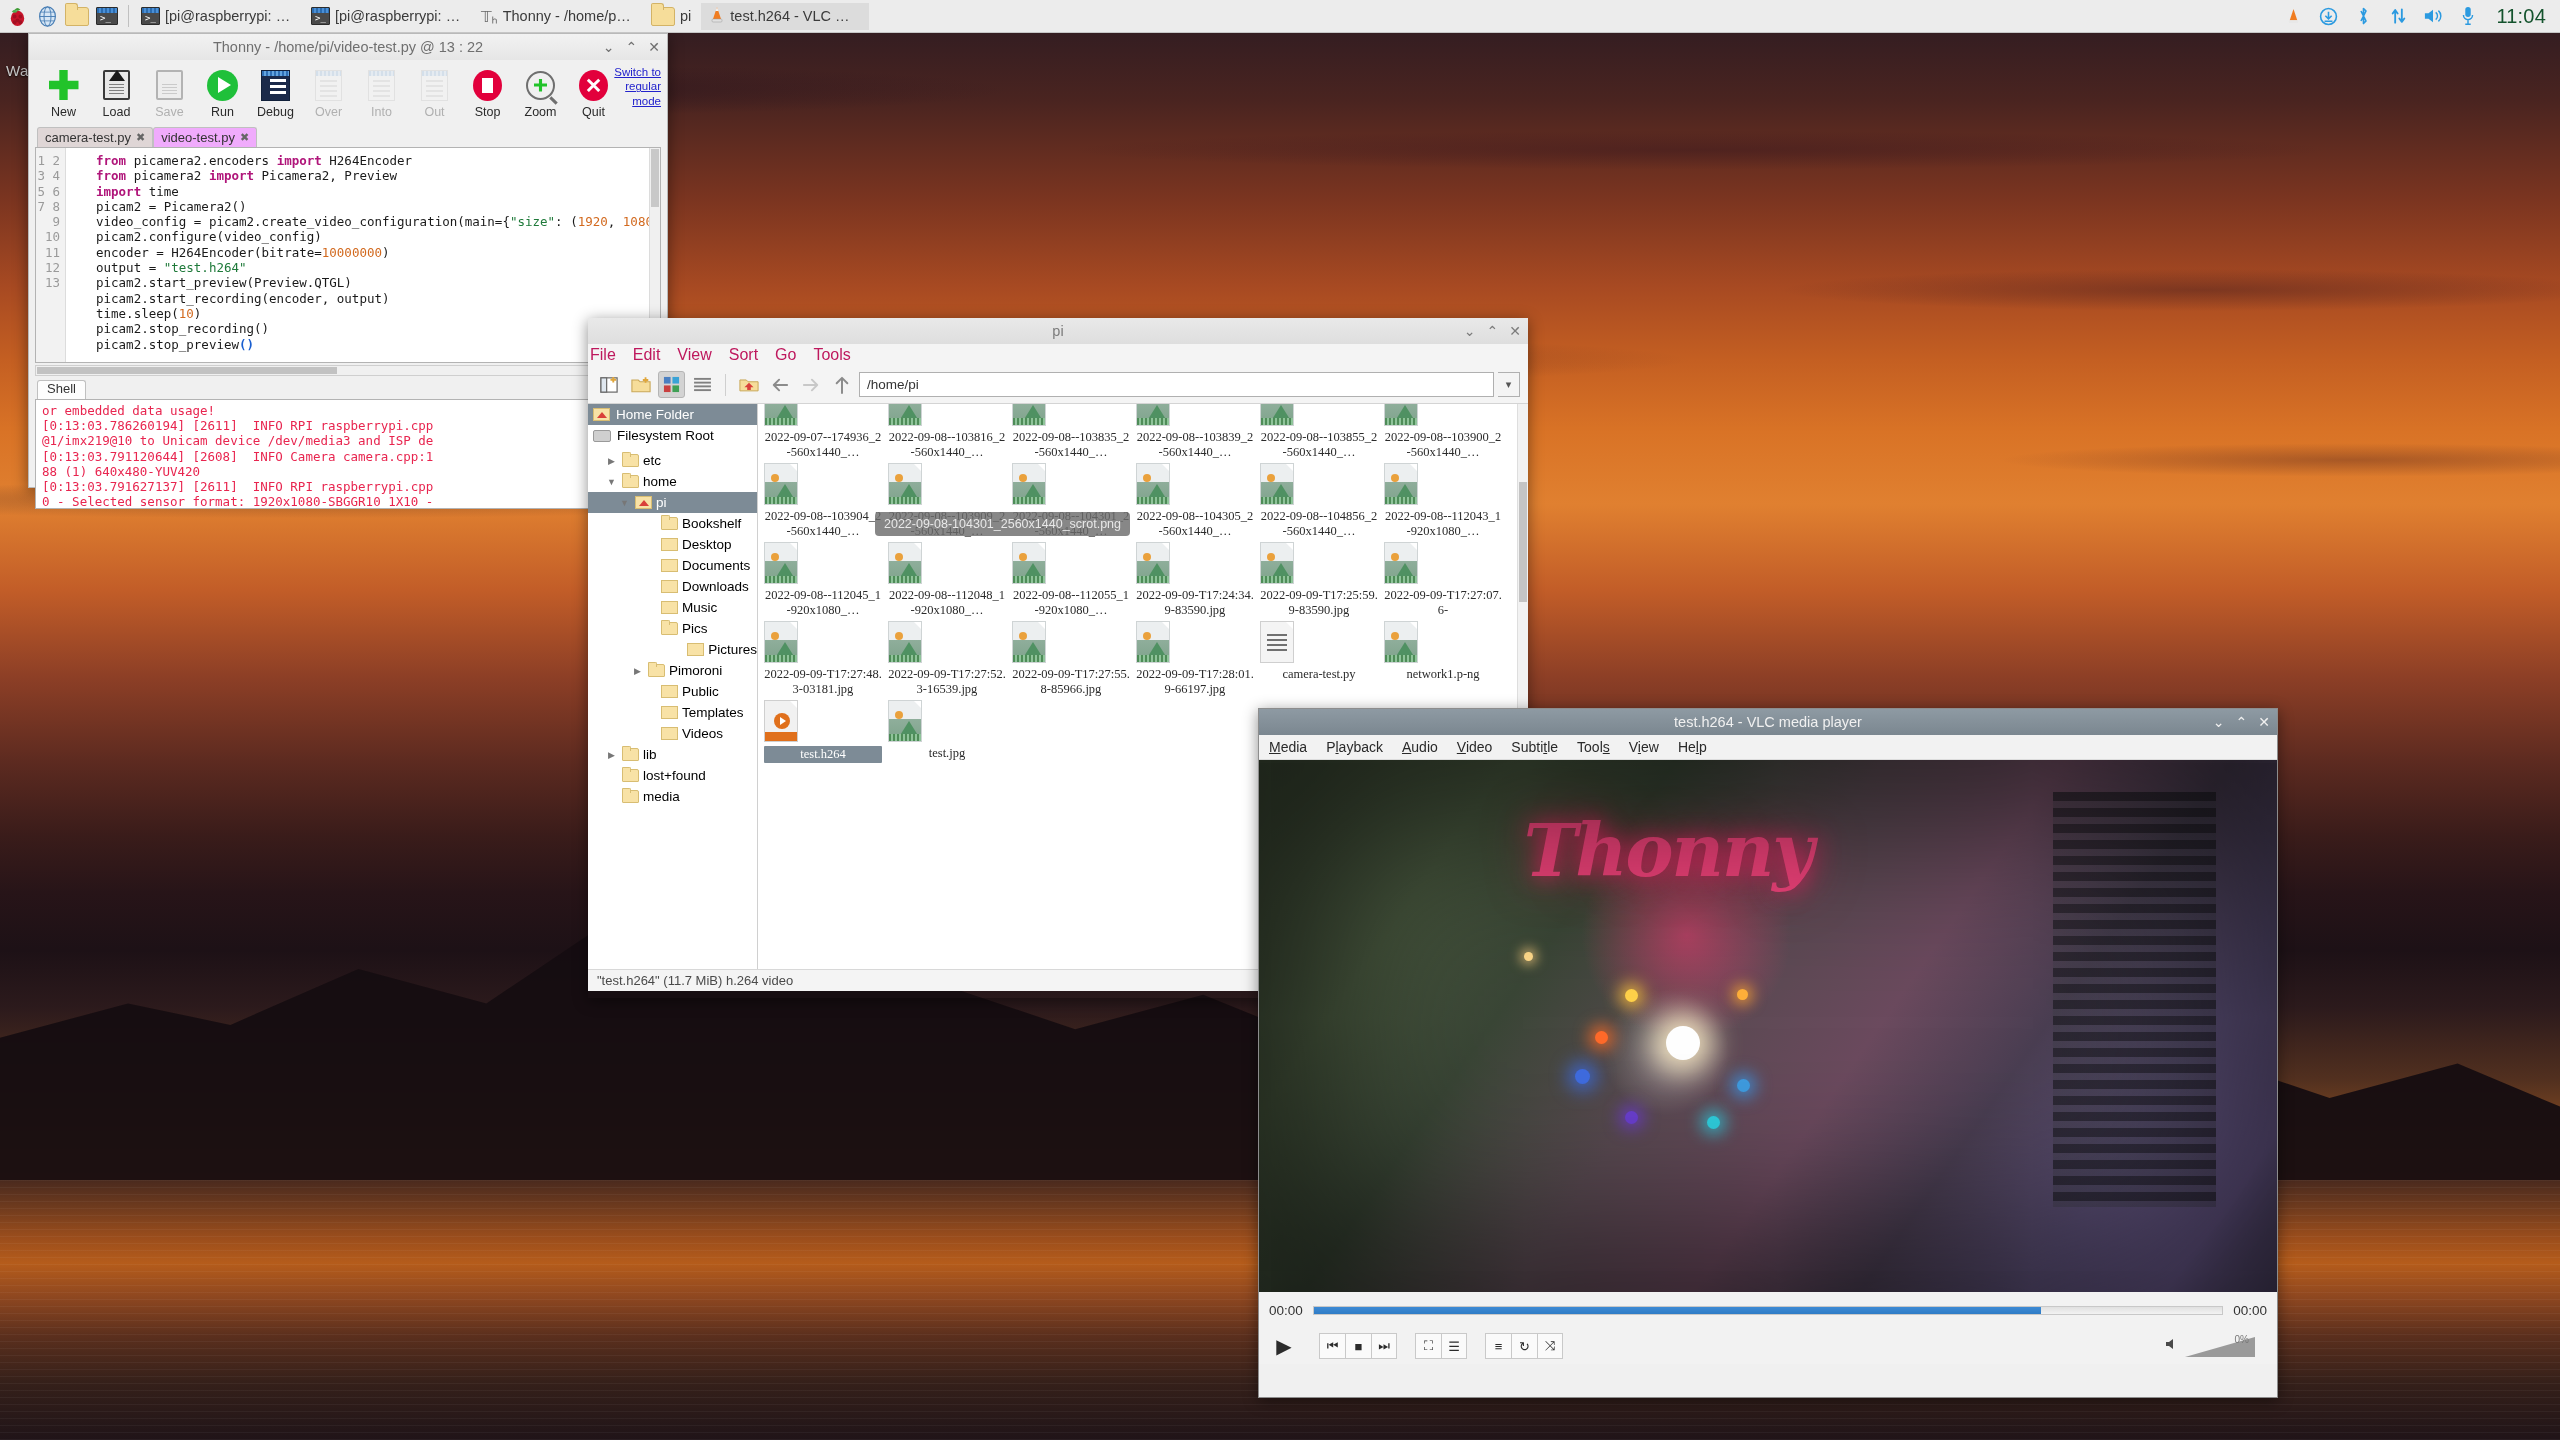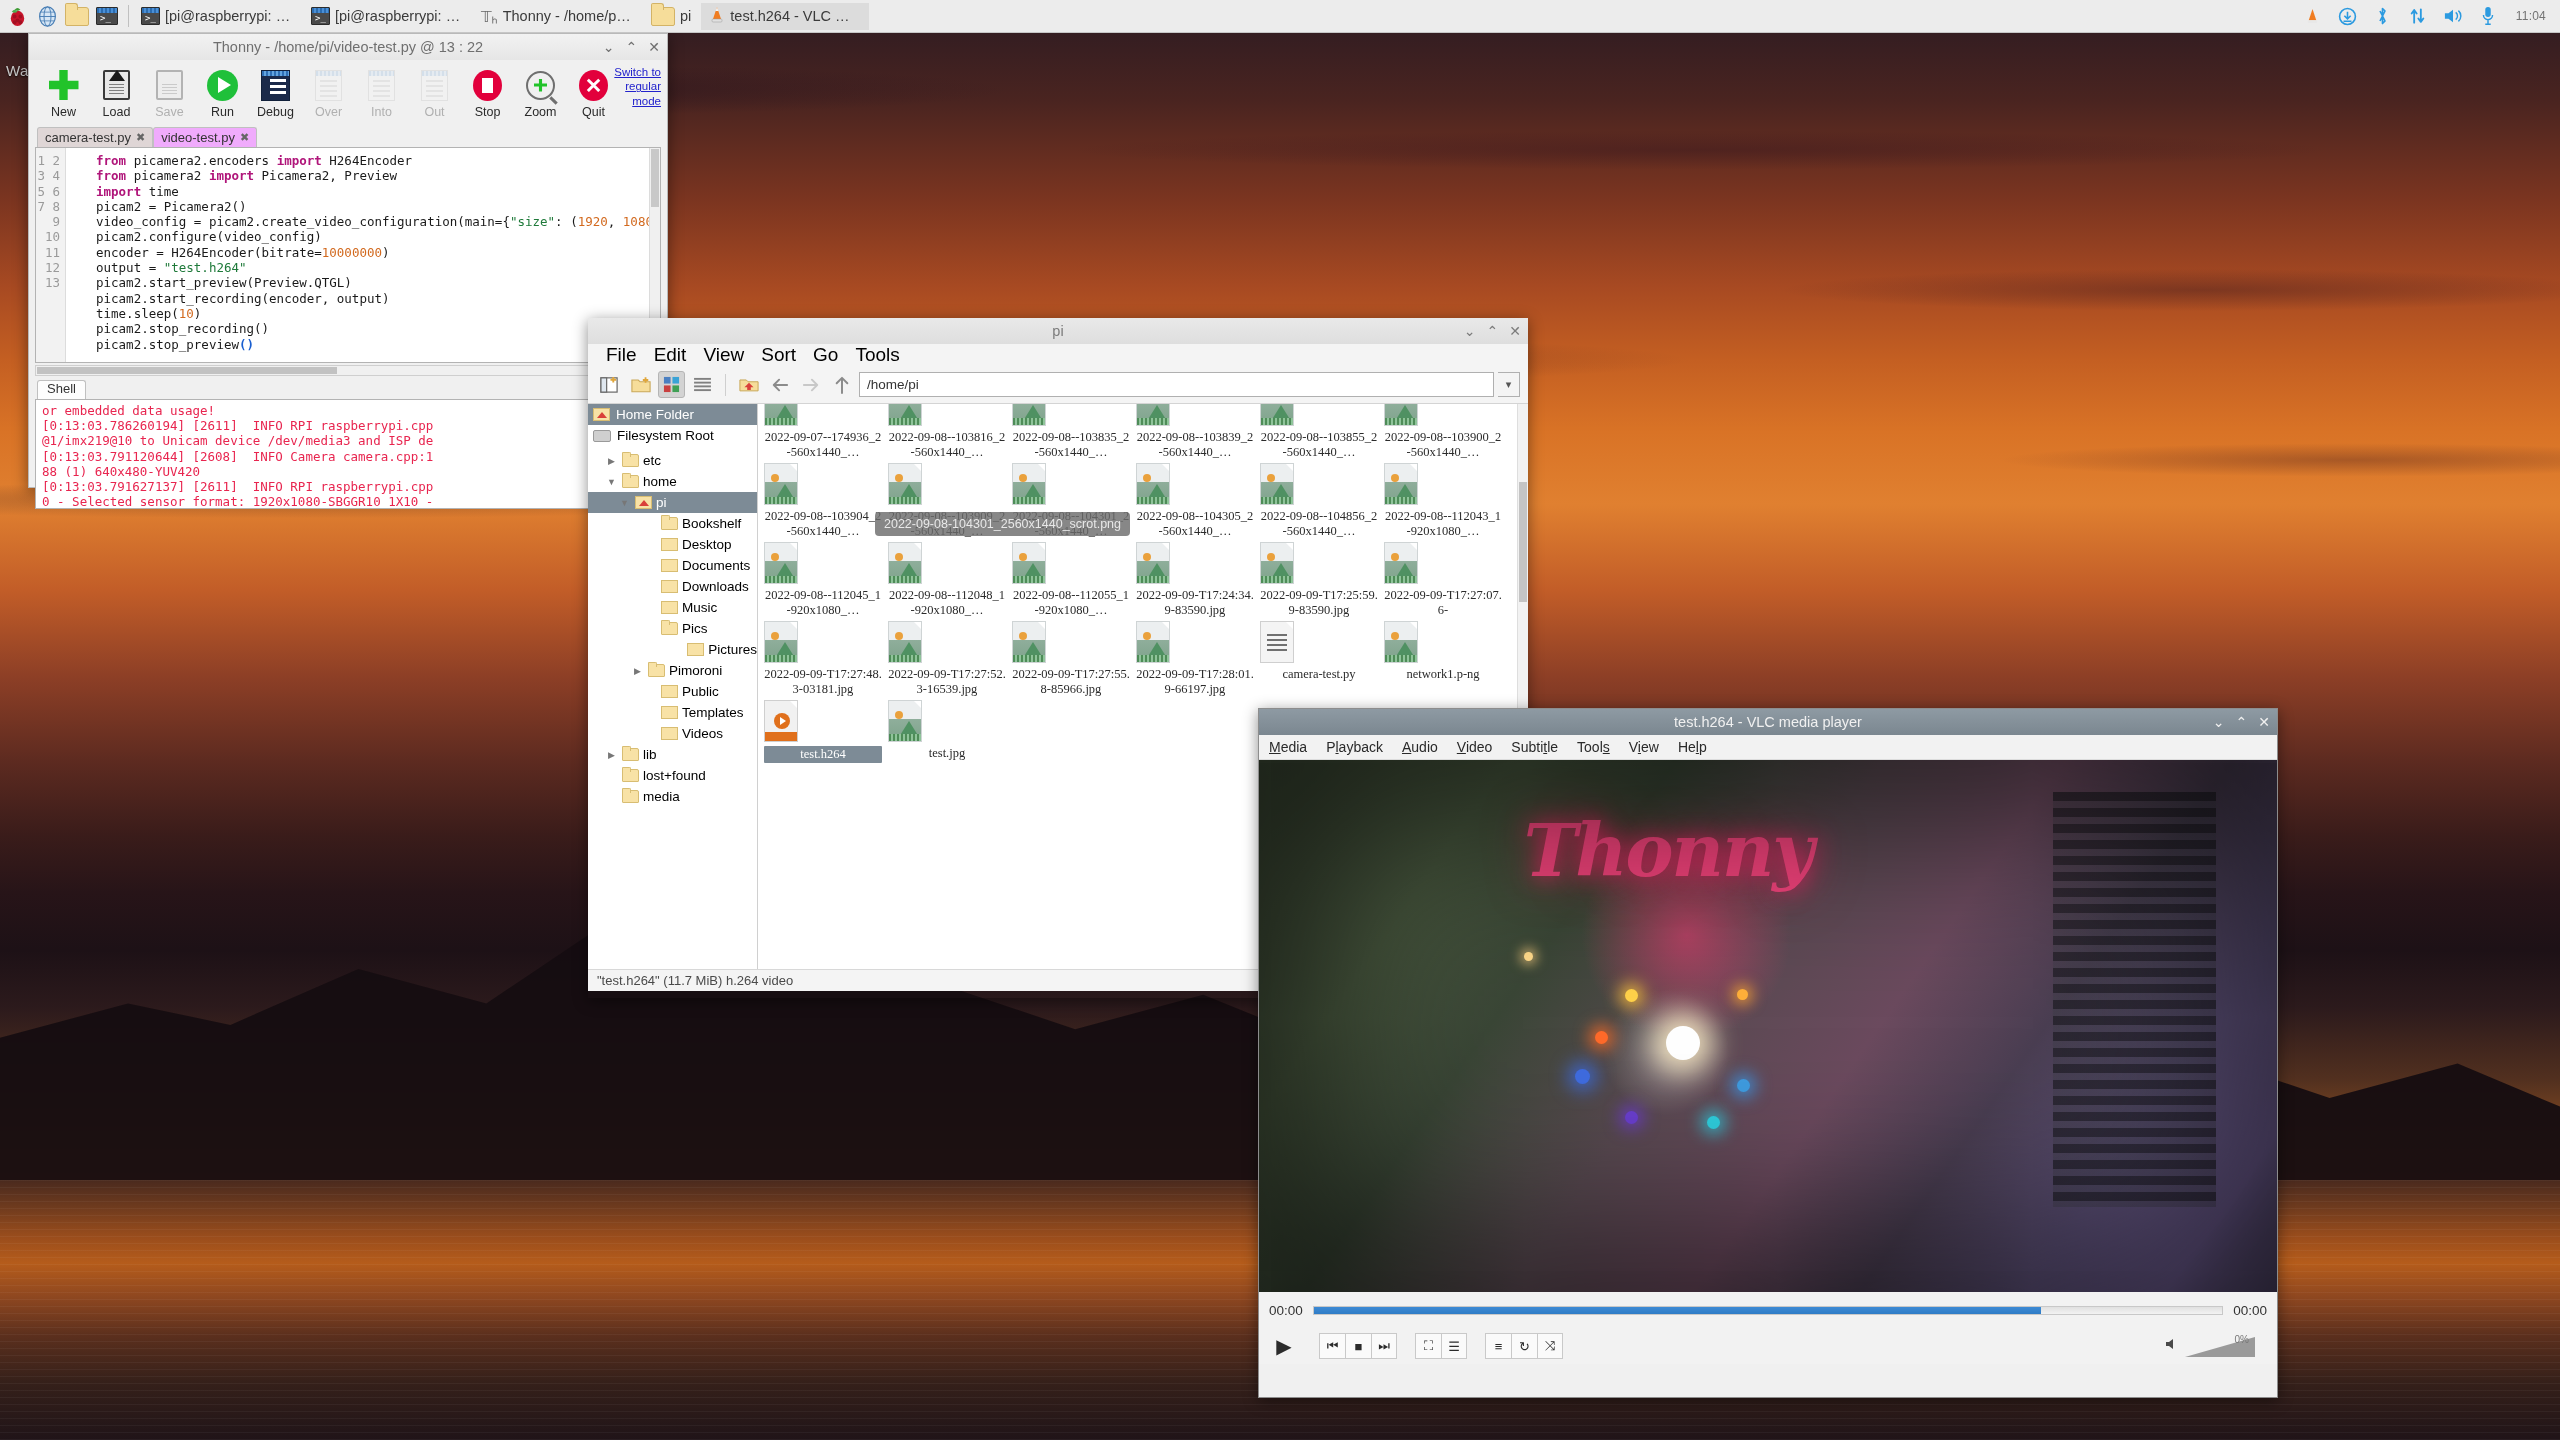--- a/index.html
+++ b/index.html
@@ -93,21 +93,21 @@
     display: flex; align-items: center; gap: 5px;
     height: 27px; padding: 0 8px; margin-right: 2px;
     max-width: 168px; overflow: hidden; white-space: nowrap;
     color: #3a3a3a; font-size: 14.5px; cursor: pointer;
   }
   .tb-win.active { background: #dcdcdc; }
   .tb-win .lbl { overflow: hidden; text-overflow: ellipsis; }
   .tb-spacer { flex: 1; }
   .tb-tray { display: flex; align-items: center; gap: 13px; padding-right: 14px; }
   .tray-ico { width: 22px; height: 22px; display:flex; align-items:center; justify-content:center; cursor: pointer; }
-  #tb-clock { font-size: 12px; color: #737373; padding-left: 4px; letter-spacing:0.2px; }
+  #tb-clock { font-size: 20px; color: #14532d; padding-left: 4px; letter-spacing:0.2px; }
 
   
   .term-ico {
     width: 22px; height: 18px; background: #4a4a4a; border: 1px solid #2b2b2b;
     position: relative; border-radius: 1px; overflow:hidden;
   }
   .term-ico::before {
     content:""; position:absolute; top:0; left:0; right:0; height: 5px;
     background: repeating-linear-gradient(90deg,#2b6cb0 0 2px,#4a8fd6 2px 4px);
   }
@@ -224,21 +224,21 @@
     margin: 0 6px 6px 6px; height: 110px; background:#fff; border:1px solid #b3b3b3;
     font: 12.5px/15.2px "DejaVu Sans Mono", monospace; padding: 3px 0 0 6px;
     overflow: hidden; white-space: pre; position: relative;
   }
   .sh-err { color: #e8254f; }
 
   
   #fm { left: 588px; top: 318px; width: 940px; height: 295px; }
   #fm { left: 588px; top: 318px; width: 940px; height: 680px; }
   #fm .titlebar { background: linear-gradient(to bottom,#e9e9e9,#dedede); color:#7b7b7b; }
-  #fm-menu { height: 22px; display:flex; align-items:center; gap: 17px; padding: 0 18px; background:#f4f4f4; font-size: 19px; color:#000000; }
+  #fm-menu { height: 22px; display:flex; align-items:center; gap: 17px; padding: 0 2px; background:#f4f4f4; font-size: 16px; color:#be185d; }
   #fm-menu span { cursor: pointer; }
   #fm-toolbar { height: 38px; display:flex; align-items:center; gap: 4px; padding: 0 8px; background:#f4f4f4; border-bottom:1px solid #d4d4d4; }
   .fmb { width: 27px; height: 27px; display:flex; align-items:center; justify-content:center; cursor:pointer; border-radius:3px; }
   .fmb.pressed { background: #d3d3d3; border:1px solid #b5b5b5; }
   .fm-vsep { width:1px; height:22px; background:#cfcfcf; margin: 0 5px; }
   #fm-path {
     flex:1; height: 25px; background:#fff; border:1px solid #b0b0b0;
     display:flex; align-items:center; padding: 0 7px; font-size: 13.5px; color:#333;
   }
   #fm-path-drop { width: 22px; height:25px; display:flex; align-items:center; justify-content:center; border:1px solid #b0b0b0; border-left:none; background:#f4f4f4; cursor:pointer; font-size:11px; color:#555;}

